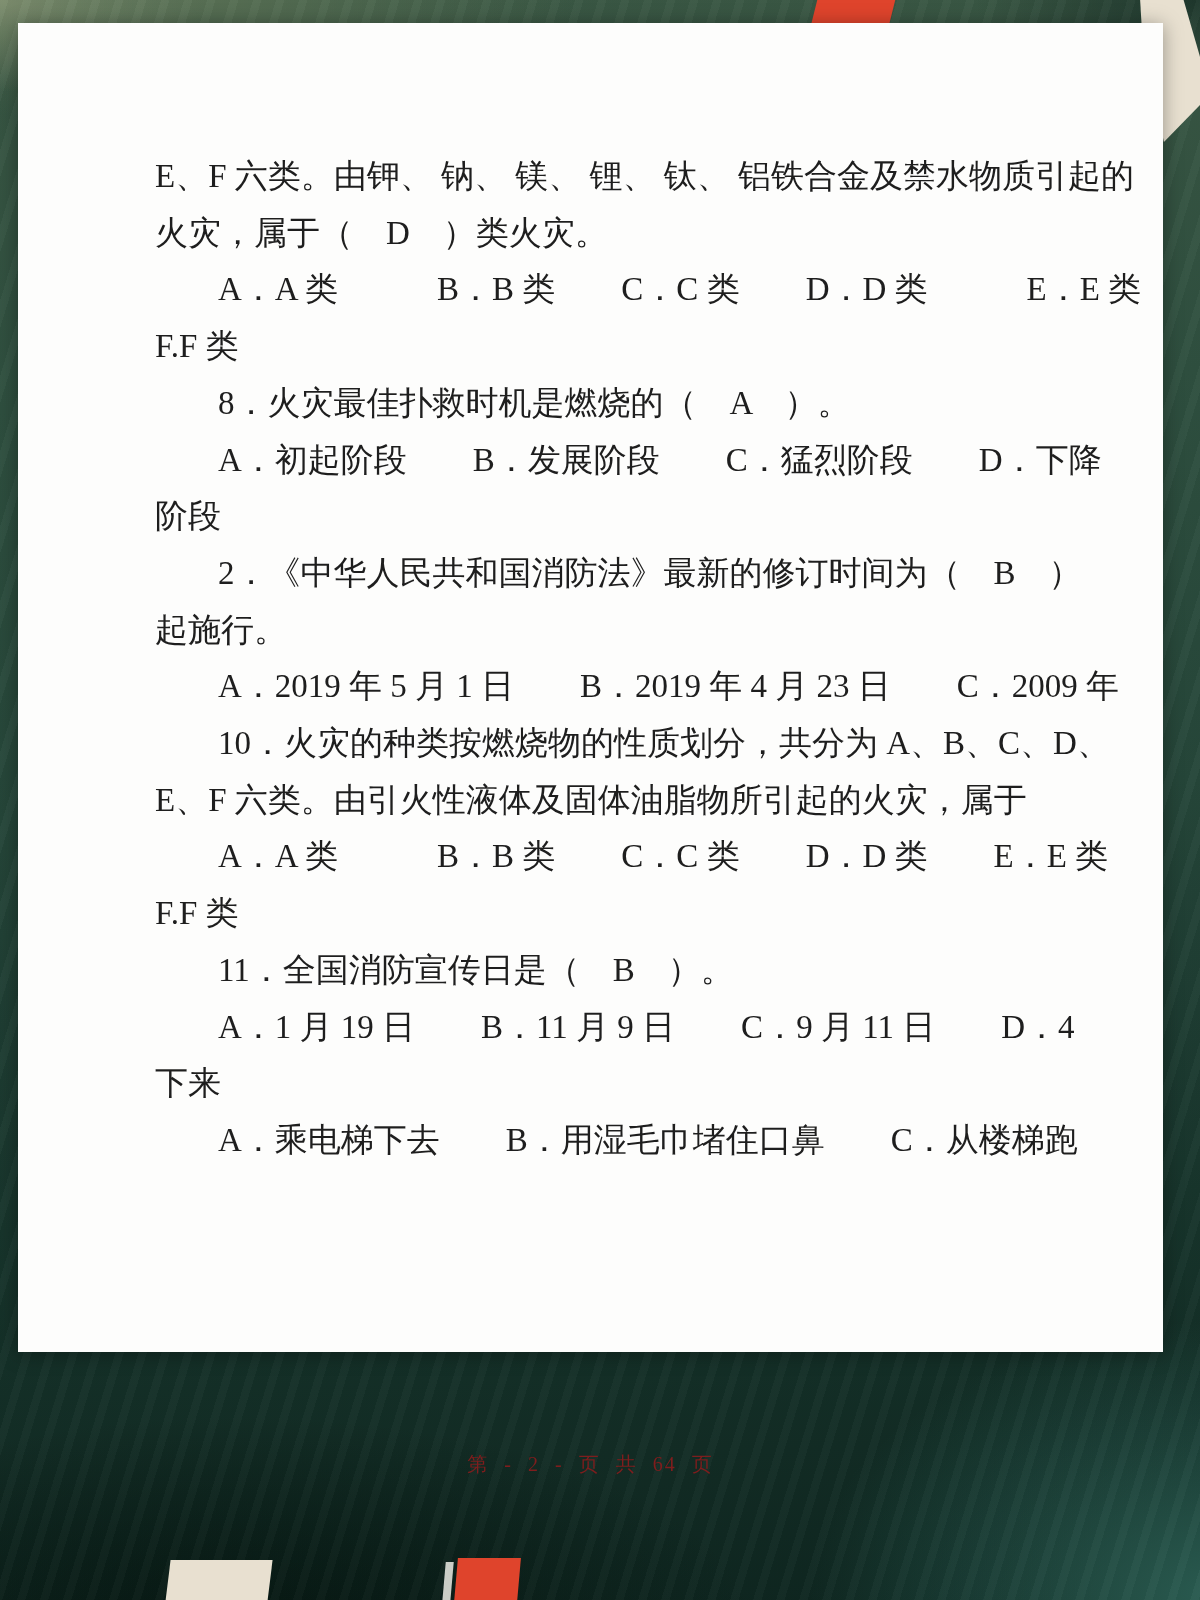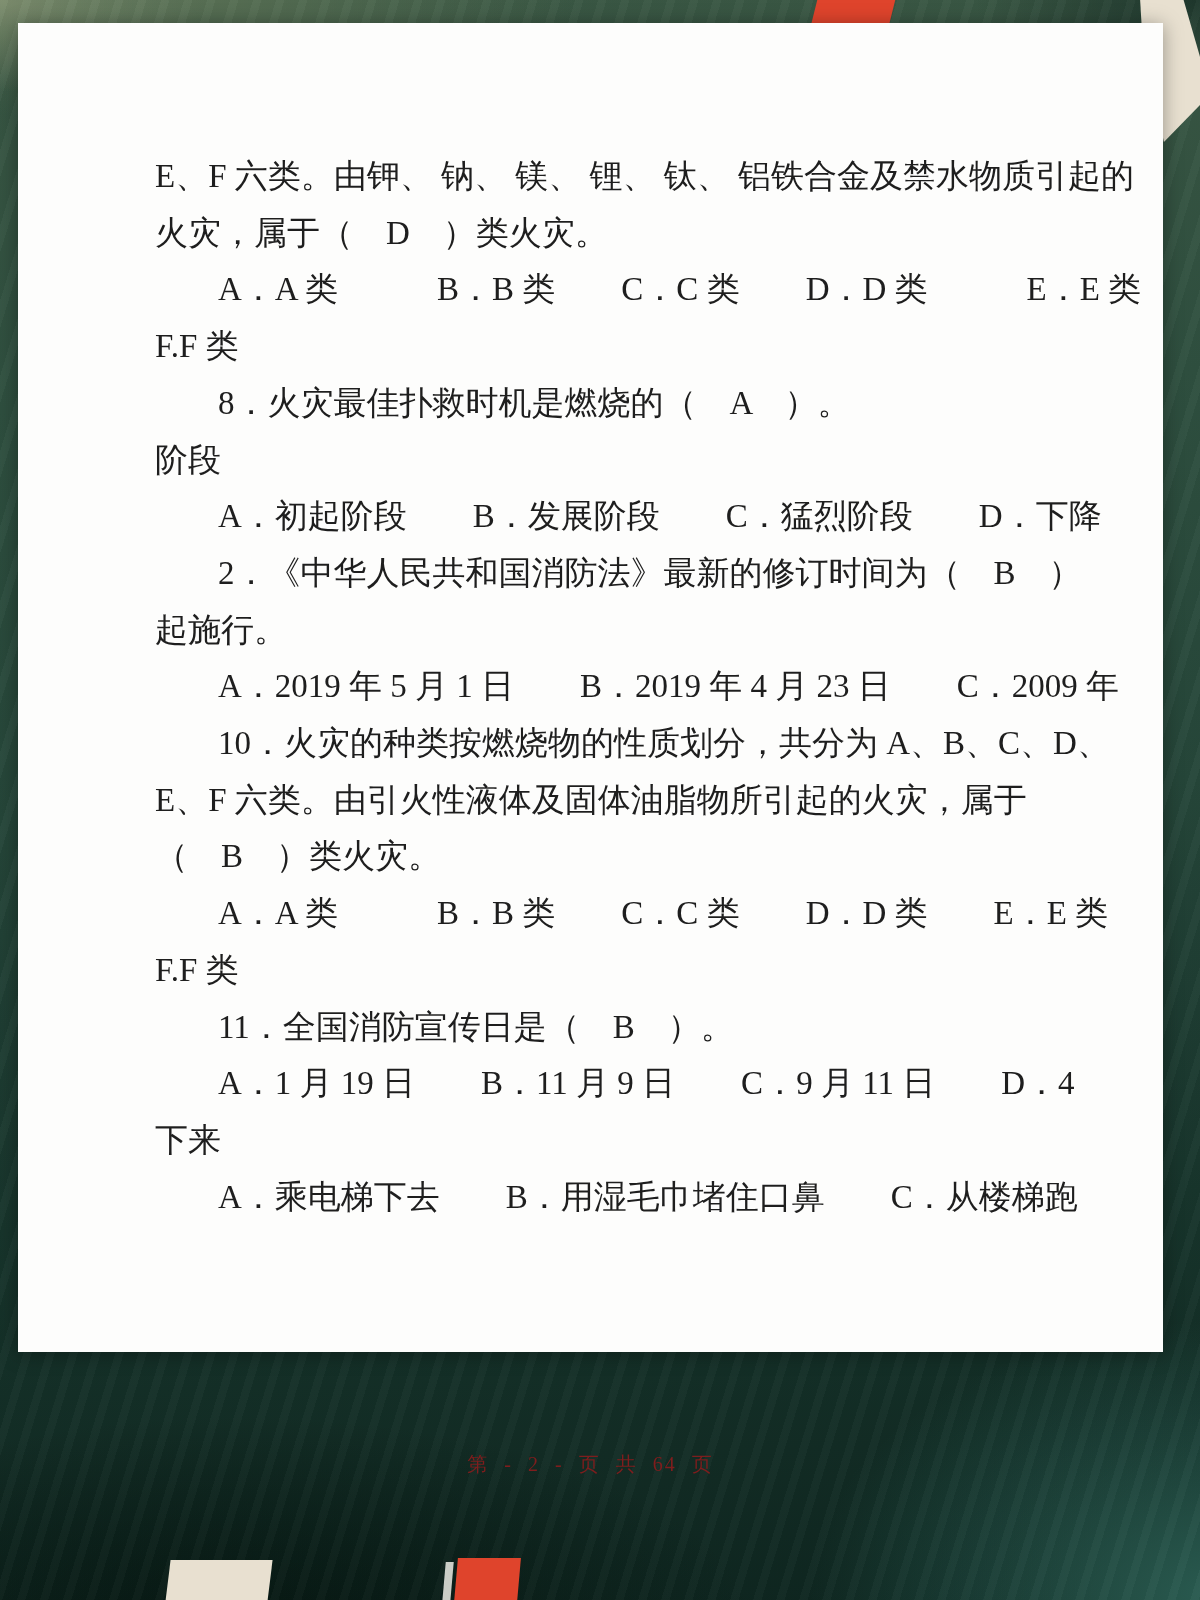--- a/index.html
+++ b/index.html
@@ -87,28 +87,27 @@
   <div class="stripe red-bottom"></div>
 </div>
 
 <div class="page">
   <div class="content">
     <div class="line">E、F 六类。由钾、 钠、 镁、 锂、 钛、 铝铁合金及禁水物质引起的</div>
     <div class="line">火灾，属于（　D　）类火灾。</div>
     <div class="line indent">A．A 类　　　B．B 类　　C．C 类　　D．D 类　　　E．E 类</div>
     <div class="line">F.F 类</div>
     <div class="line indent">8．火灾最佳扑救时机是燃烧的（　A　）。</div>
+    <div class="line indent">A．初起阶段　　B．发展阶段　　C．猛烈阶段　　D．下降</div>
     <div class="line">阶段</div>
-    <div class="line indent">A．初起阶段　　B．发展阶段　　C．猛烈阶段　　D．下降</div>
     <div class="line indent">2．《中华人民共和国消防法》最新的修订时间为（　B　）</div>
     <div class="line">起施行。</div>
     <div class="line indent">A．2019 年 5 月 1 日　　B．2019 年 4 月 23 日　　C．2009 年</div>
     <div class="line indent">10．火灾的种类按燃烧物的性质划分，共分为 A、B、C、D、</div>
     <div class="line">E、F 六类。由引火性液体及固体油脂物所引起的火灾，属于</div>
-    <div class="line">（　B　）类火灾。</div>
     <div class="line indent">A．A 类　　　B．B 类　　C．C 类　　D．D 类　　E．E 类</div>
     <div class="line">F.F 类</div>
     <div class="line indent">11．全国消防宣传日是（　B　）。</div>
     <div class="line indent">A．1 月 19 日　　B．11 月 9 日　　C．9 月 11 日　　D．4</div>
     <div class="line">下来</div>
     <div class="line indent">A．乘电梯下去　　B．用湿毛巾堵住口鼻　　C．从楼梯跑</div>
   </div>
   <div class="footer">第 - 2 - 页 共 64 页</div>
 </div>
 

